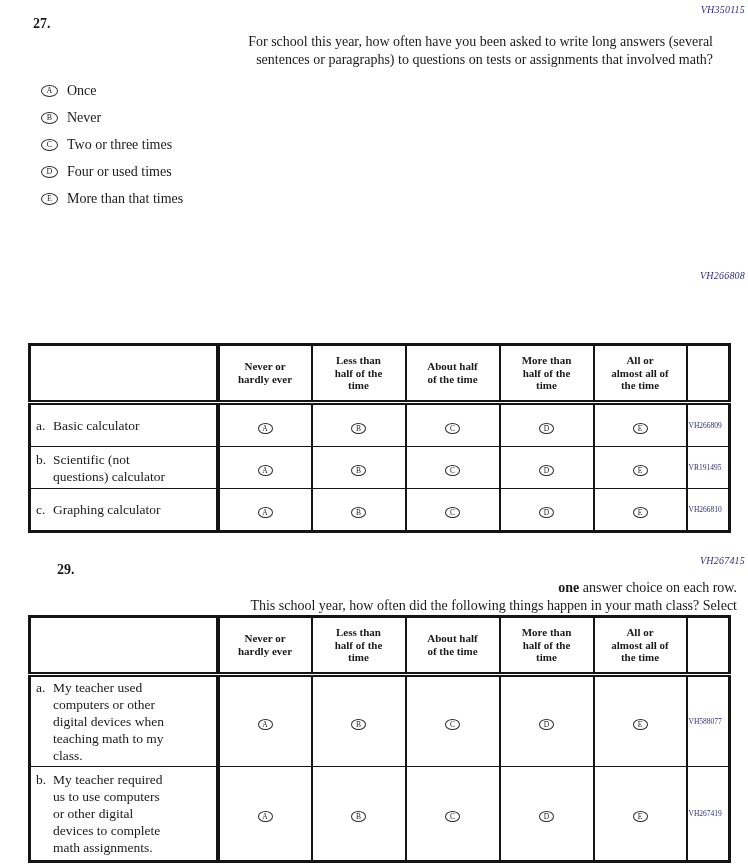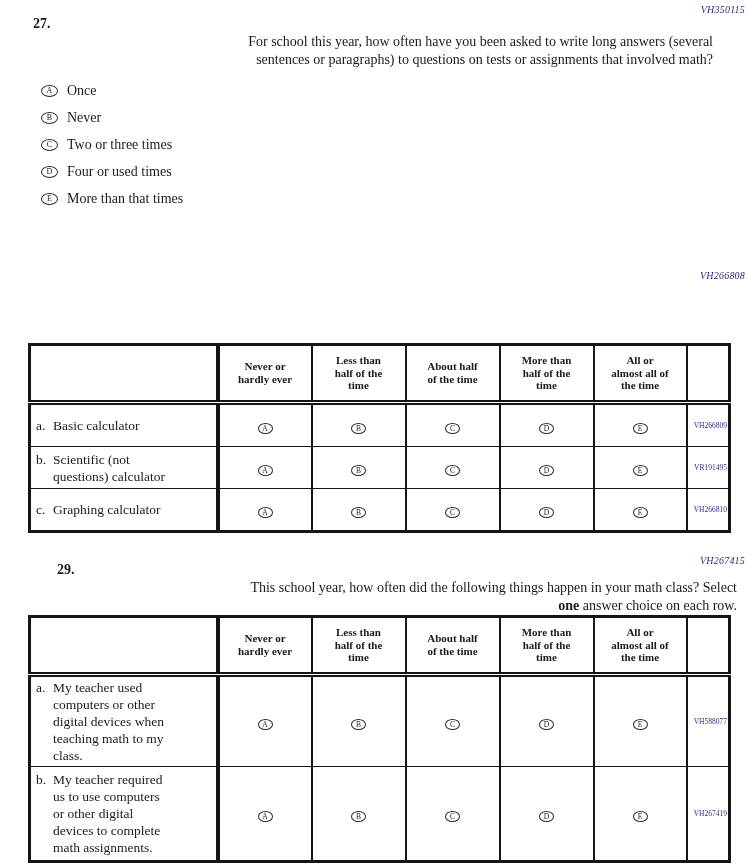--- a/index.html
+++ b/index.html
@@ -61,21 +61,21 @@
     font-size:11px; font-weight:bold; text-align:center; vertical-align:middle;
     line-height:1.15; padding:8px 1px;
   }
   td.lbl { vertical-align:middle; padding:2px 2px 2px 5px; }
   .lblflex { display:flex; align-items:flex-start; }
   .rletter { width:17px; flex:none; font-size:13.5px; line-height:17px; }
   .rtext { font-size:13.5px; line-height:17px; }
   td.opt { text-align:center; vertical-align:middle; }
   td.opt .bubble { width:15px; height:11px; font-size:7.5px; border-width:1px; }
   td.codecell {
-    text-align:right; vertical-align:middle; padding:16px 1px;
+    text-align:left; vertical-align:middle; padding:16px 1px;
     font-size:7.5px; color:#2e2e7a; overflow:hidden;
   }
   col.c-label { width:188px; }
   col.c-opt { width:94px; }
   col.c-opt5 { width:93px; }
   col.c-code { width:43px; }
 </style>
 </head>
 <body>
 
@@ -189,24 +189,24 @@
         <td class="opt"><span class="bubble">E</span></td>
         <td class="codecell">VH266810</td>
       </tr>
     </tbody>
   </table>
 
   <div class="question" id="q29">
     <span class="qnum">29.</span>
     <div class="qbody">
       <div class="qtext">
-        <div><span>This school year, how often did the following things happen in your math class? Select</span></div>
         <div>
           <span></span><span class="b">one</span><span> answer choice on each row.</span>
         </div>
+        <div><span>This school year, how often did the following things happen in your math class? Select</span></div>
       </div>
     </div>
   </div>
 
   <table class="qtable" id="t29">
     <colgroup>
       <col class="c-label">
         <col class="c-opt">
         <col class="c-opt">
         <col class="c-opt">

